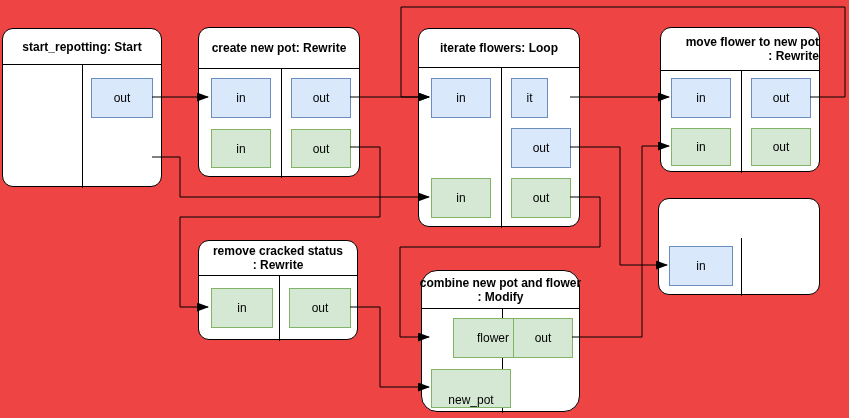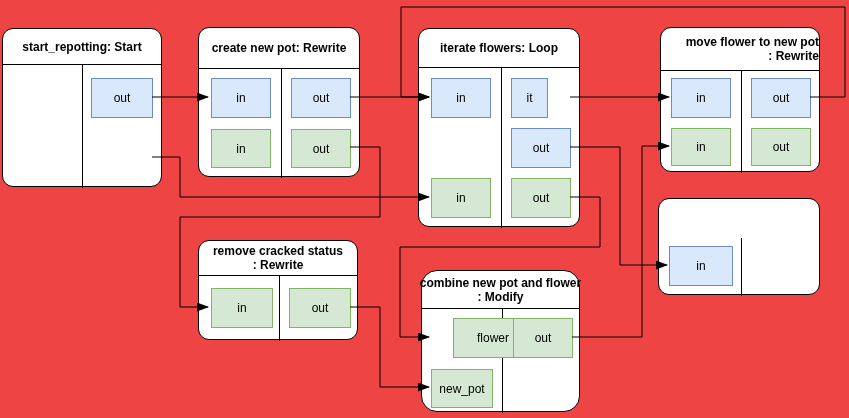--- a/index.html
+++ b/index.html
@@ -121,21 +121,21 @@
       </div>
       <div class="node" style="left: 421px; top: 270px; width: 159px; height: 142px; border-radius: 16px;">
         <div class="node-title" style="height: 38px;">
           <div class="title-line">combine new pot and flower</div>
           <div class="title-line">: Modify</div>
         </div>
         <div class="col-divider" style="left: 80px; top: 38px; height: 104px;"></div>
         <div class="port green" style="left: 9px; top: 47px; width: 80px; height: 40px; margin-left: 22px;">
           <span>flower</span>
         </div>
-        <div class="port green" style="left: 9px; top: 98px; width: 62px; height: 39px;">
+        <div class="port green" style="left: 9px; top: 98px; width: 80px; height: 39px; align-items: flex-end;">
           <span>new_pot</span>
         </div>
         <div class="port green" style="left: 91px; top: 47px; width: 60px; height: 40px;">
           <span>out</span>
         </div>
       </div>
     </div>
   <svg id="edges-layer" width="849" height="418" viewBox="0 0 849 418" xmlns="http://www.w3.org/2000/svg">
     <defs>
       <marker id="arrowhead" viewBox="0 0 12 9" markerWidth="12" markerHeight="9" refX="11" refY="4.5" orient="auto">

